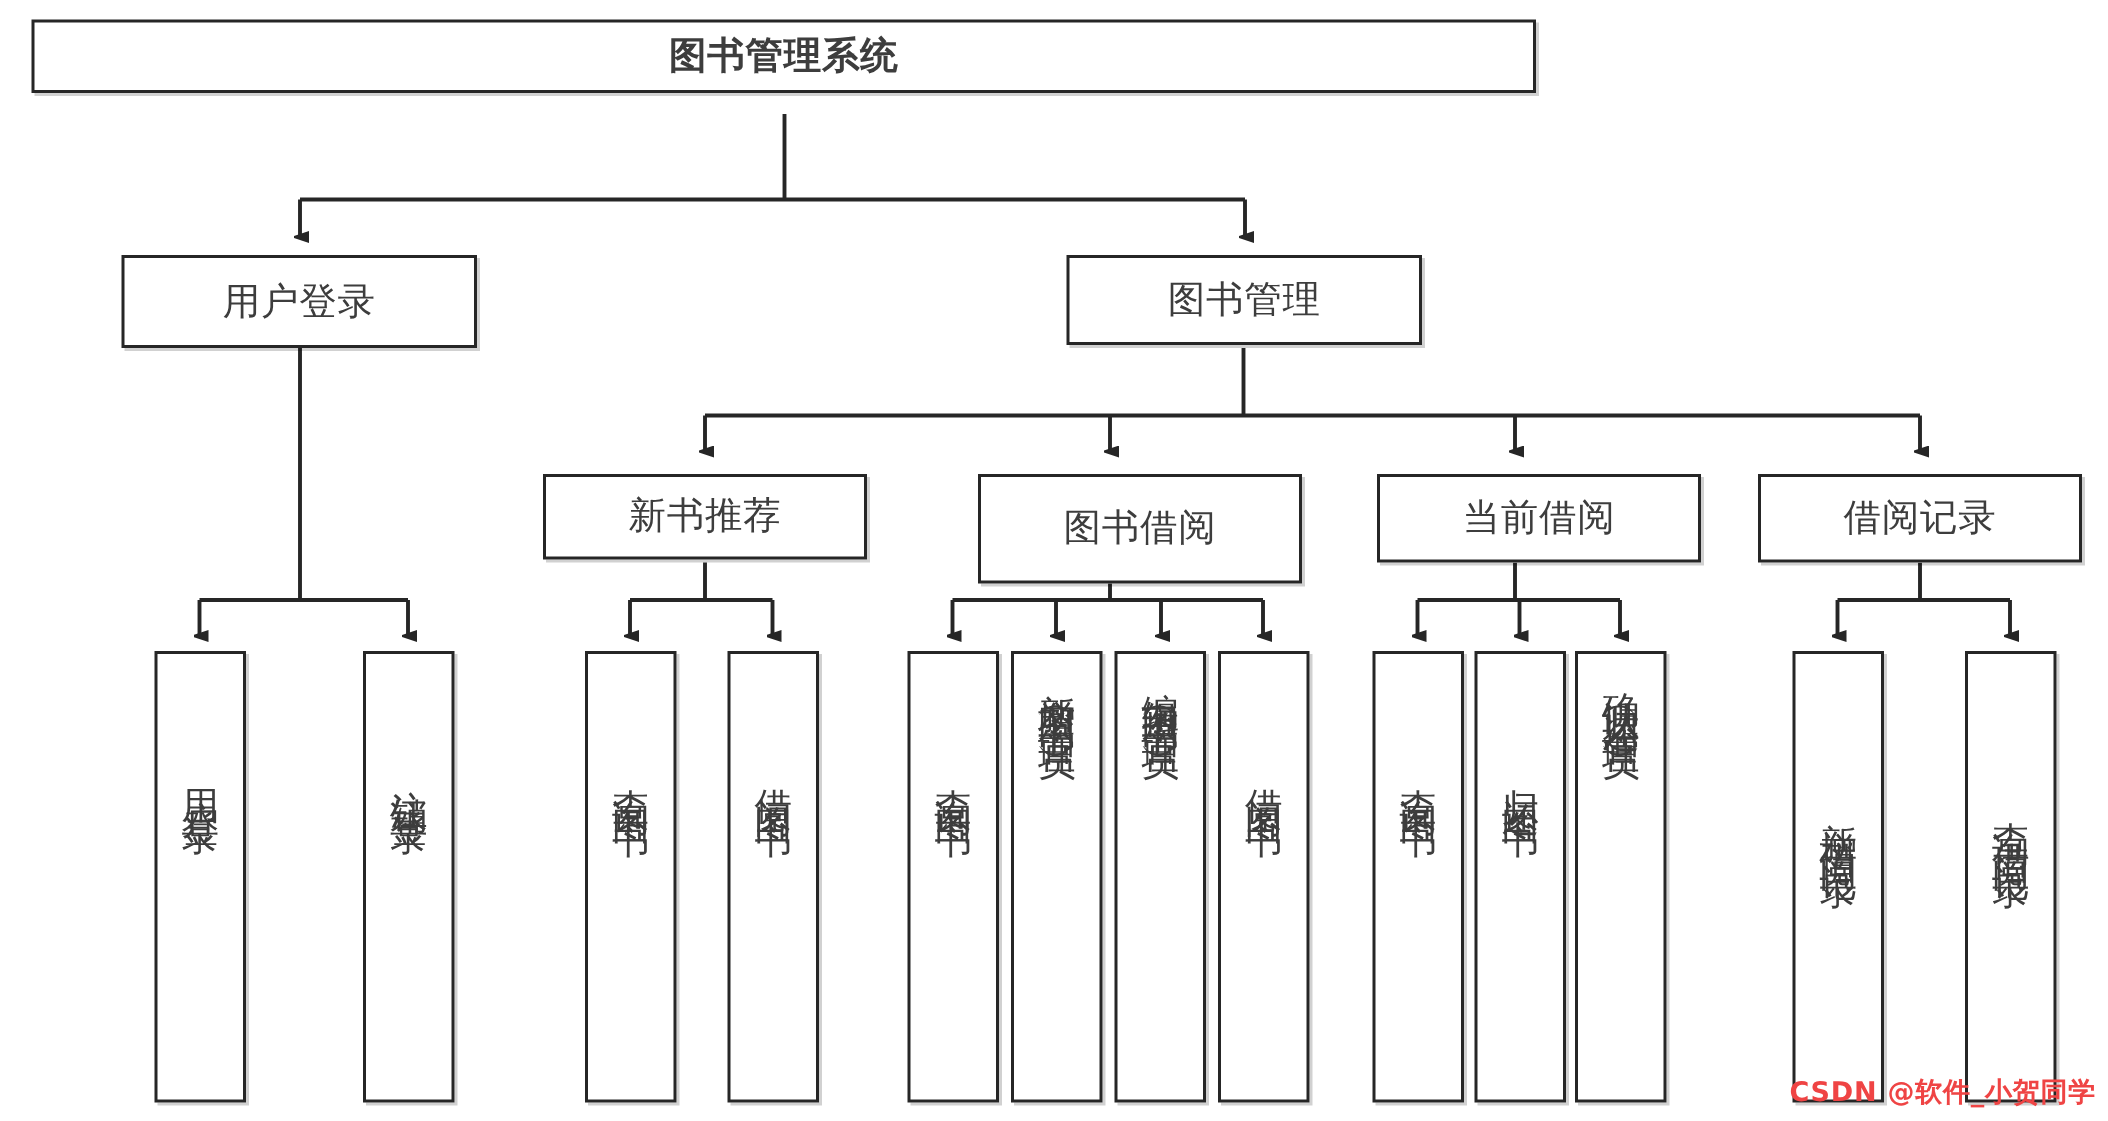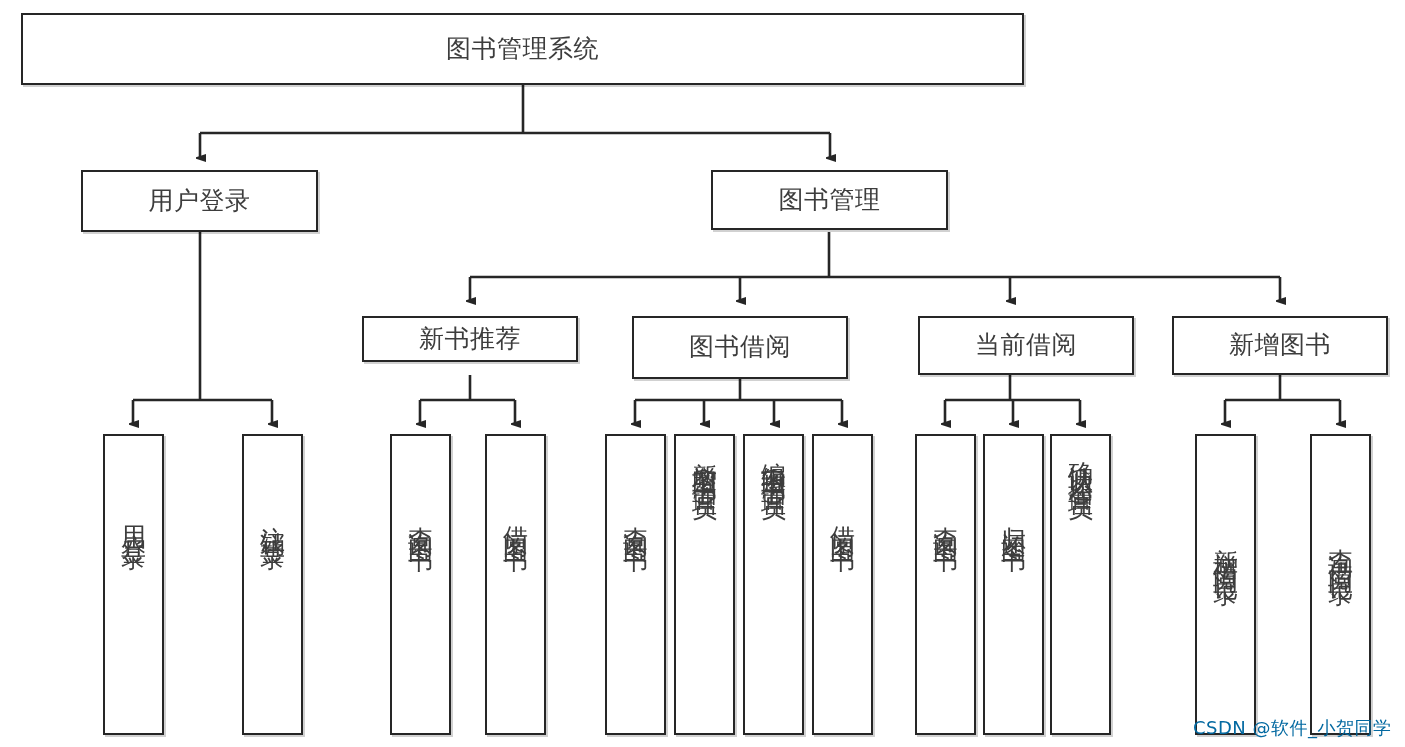--- a/index.html
+++ b/index.html
@@ -64,25 +64,26 @@
     letter-spacing: 5px;
   }
   .node.vertical.mid .label {
     padding-top: 64px;
   }
   .node.vertical.midshort .label {
     padding-top: 86px;
   }
   .watermark {
     position: absolute;
-    color: #0369a1;
+    color: #ef4444;
     font-size: 18px;
     letter-spacing: 0.5px;
     z-index: 5;
     white-space: nowrap;
+    font-weight: bold;
   }
 </style>
 </head>
 <body>
 
 <div id="canvas">
 
   <svg id="edges" viewBox="0 0 1405 747">
     <defs>
       <marker id="arrow" markerWidth="10" markerHeight="10" refX="4" refY="6" orient="auto" markerUnits="userSpaceOnUse">
@@ -126,42 +127,42 @@
       <path d="M1013,400 L1013,424" marker-end="url(#arrow)"></path>
       <path d="M1080,400 L1080,424" marker-end="url(#arrow)"></path>
 
       <path d="M1280,375 L1280,400"></path>
       <path d="M1225,400 L1340,400"></path>
       <path d="M1225,400 L1225,424" marker-end="url(#arrow)"></path>
       <path d="M1340,400 L1340,424" marker-end="url(#arrow)"></path>
     </g>
   </svg>
 
-  <div class="node horizontal" style="left:21px; top:13px; width:1003px; height:72px;">
+  <div class="node horizontal" style="left:21px; top:13px; width:1003px; height:49px;font-weight:bold;">
     <span class="label">图书管理系统</span>
   </div>
 
   <div class="node horizontal" style="left:81px; top:170px; width:237px; height:62px;">
     <span class="label">用户登录</span>
   </div>
   <div class="node horizontal" style="left:711px; top:170px; width:237px; height:60px;">
     <span class="label">图书管理</span>
   </div>
 
-  <div class="node horizontal" style="left:362px; top:316px; width:216px; height:46px;">
+  <div class="node horizontal" style="left:362px; top:316px; width:216px; height:57px;">
     <span class="label">新书推荐</span>
   </div>
-  <div class="node horizontal" style="left:632px; top:316px; width:216px; height:63px;justify-content:center;">
+  <div class="node horizontal" style="left:652px; top:316px; width:216px; height:73px;justify-content:center;">
     <span class="label">图书借阅</span>
   </div>
   <div class="node horizontal" style="left:902px; top:316px; width:216px; height:59px;margin-left:16px;">
     <span class="label">当前借阅</span>
   </div>
   <div class="node horizontal" style="left:1172px; top:316px; width:216px; height:59px;">
-    <span class="label">新增图书</span>
+    <span class="label">借阅记录</span>
   </div>
 
   <div class="node vertical mid" style="left:103px; top:434px; width:61px; height:301px;">
     <span class="label">用户登录</span>
   </div>
   <div class="node vertical mid" style="left:242px; top:434px; width:61px; height:301px;">
     <span class="label">注销登录</span>
   </div>
 
   <div class="node vertical mid" style="left:390px; top:434px; width:61px; height:301px;">

